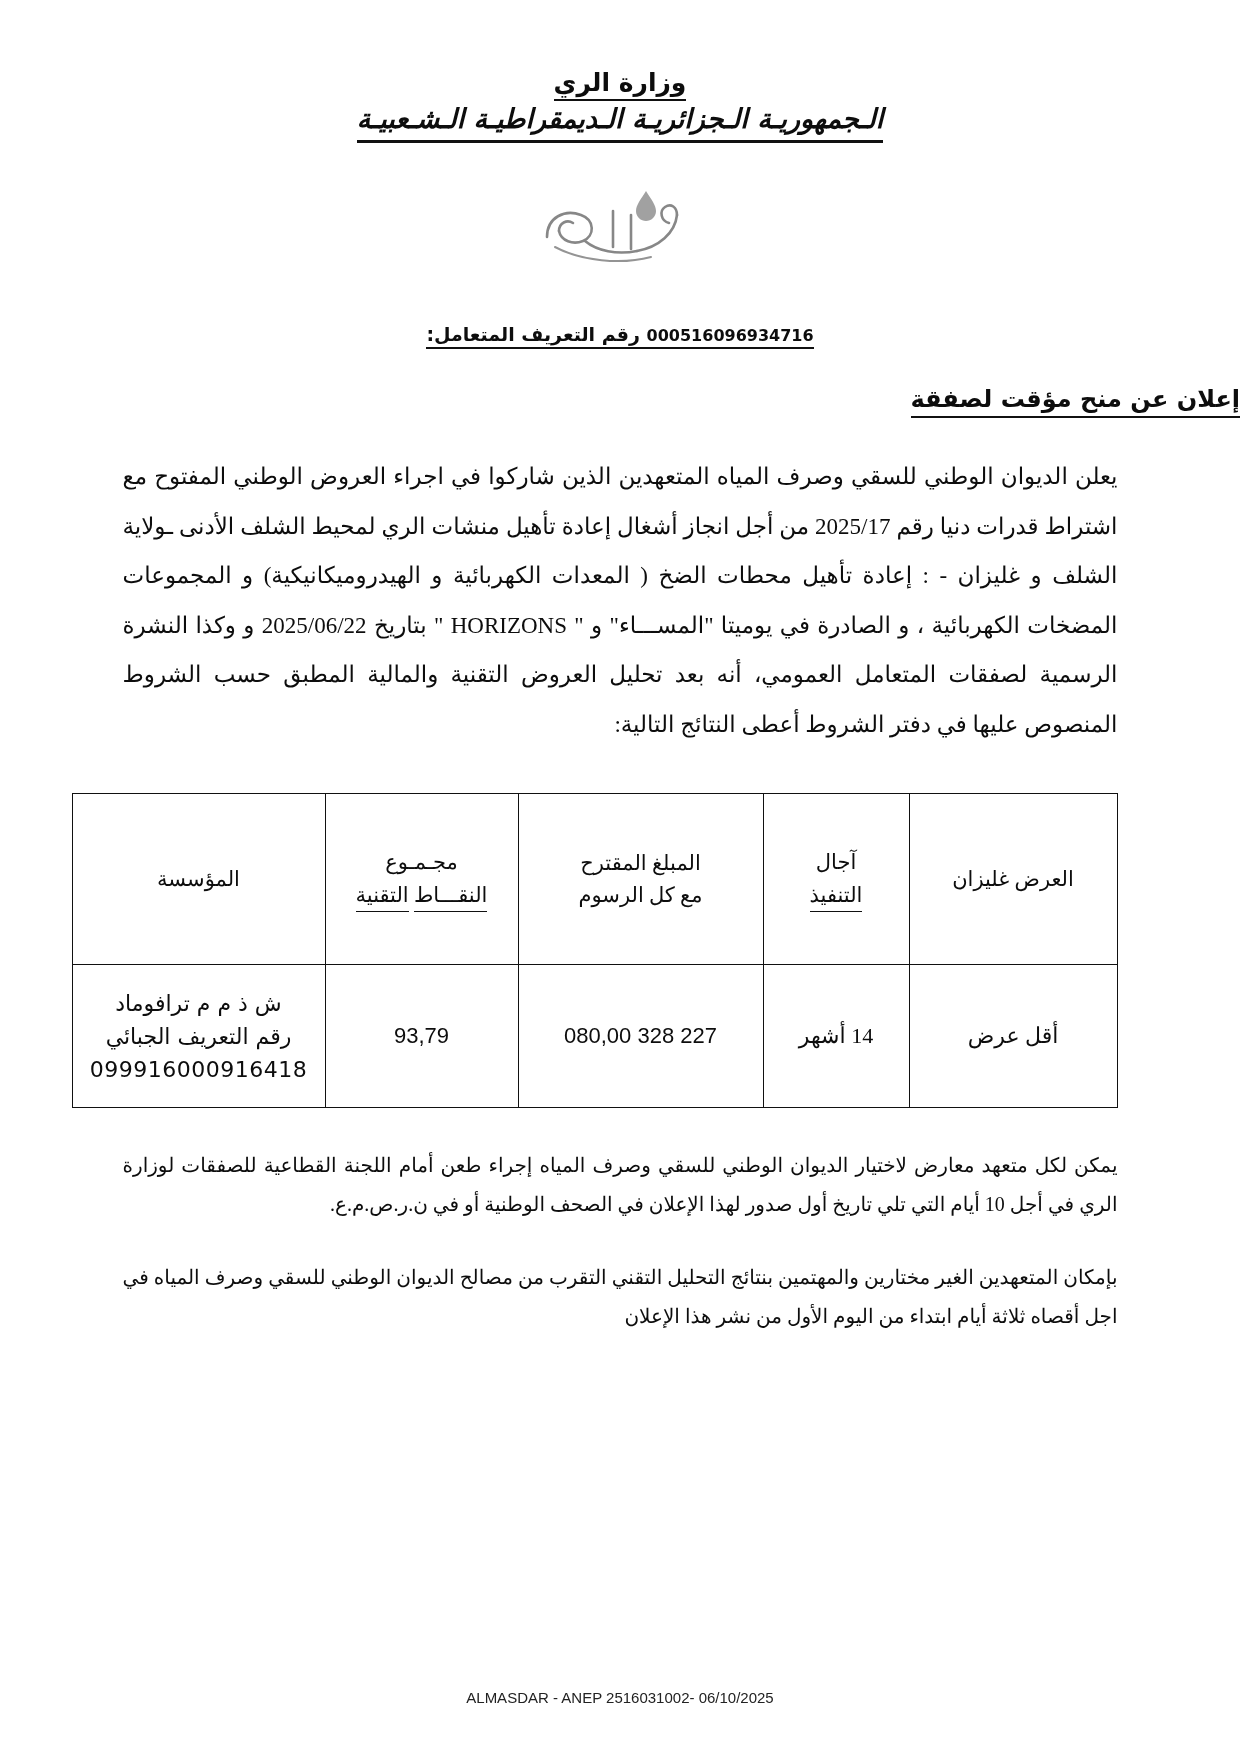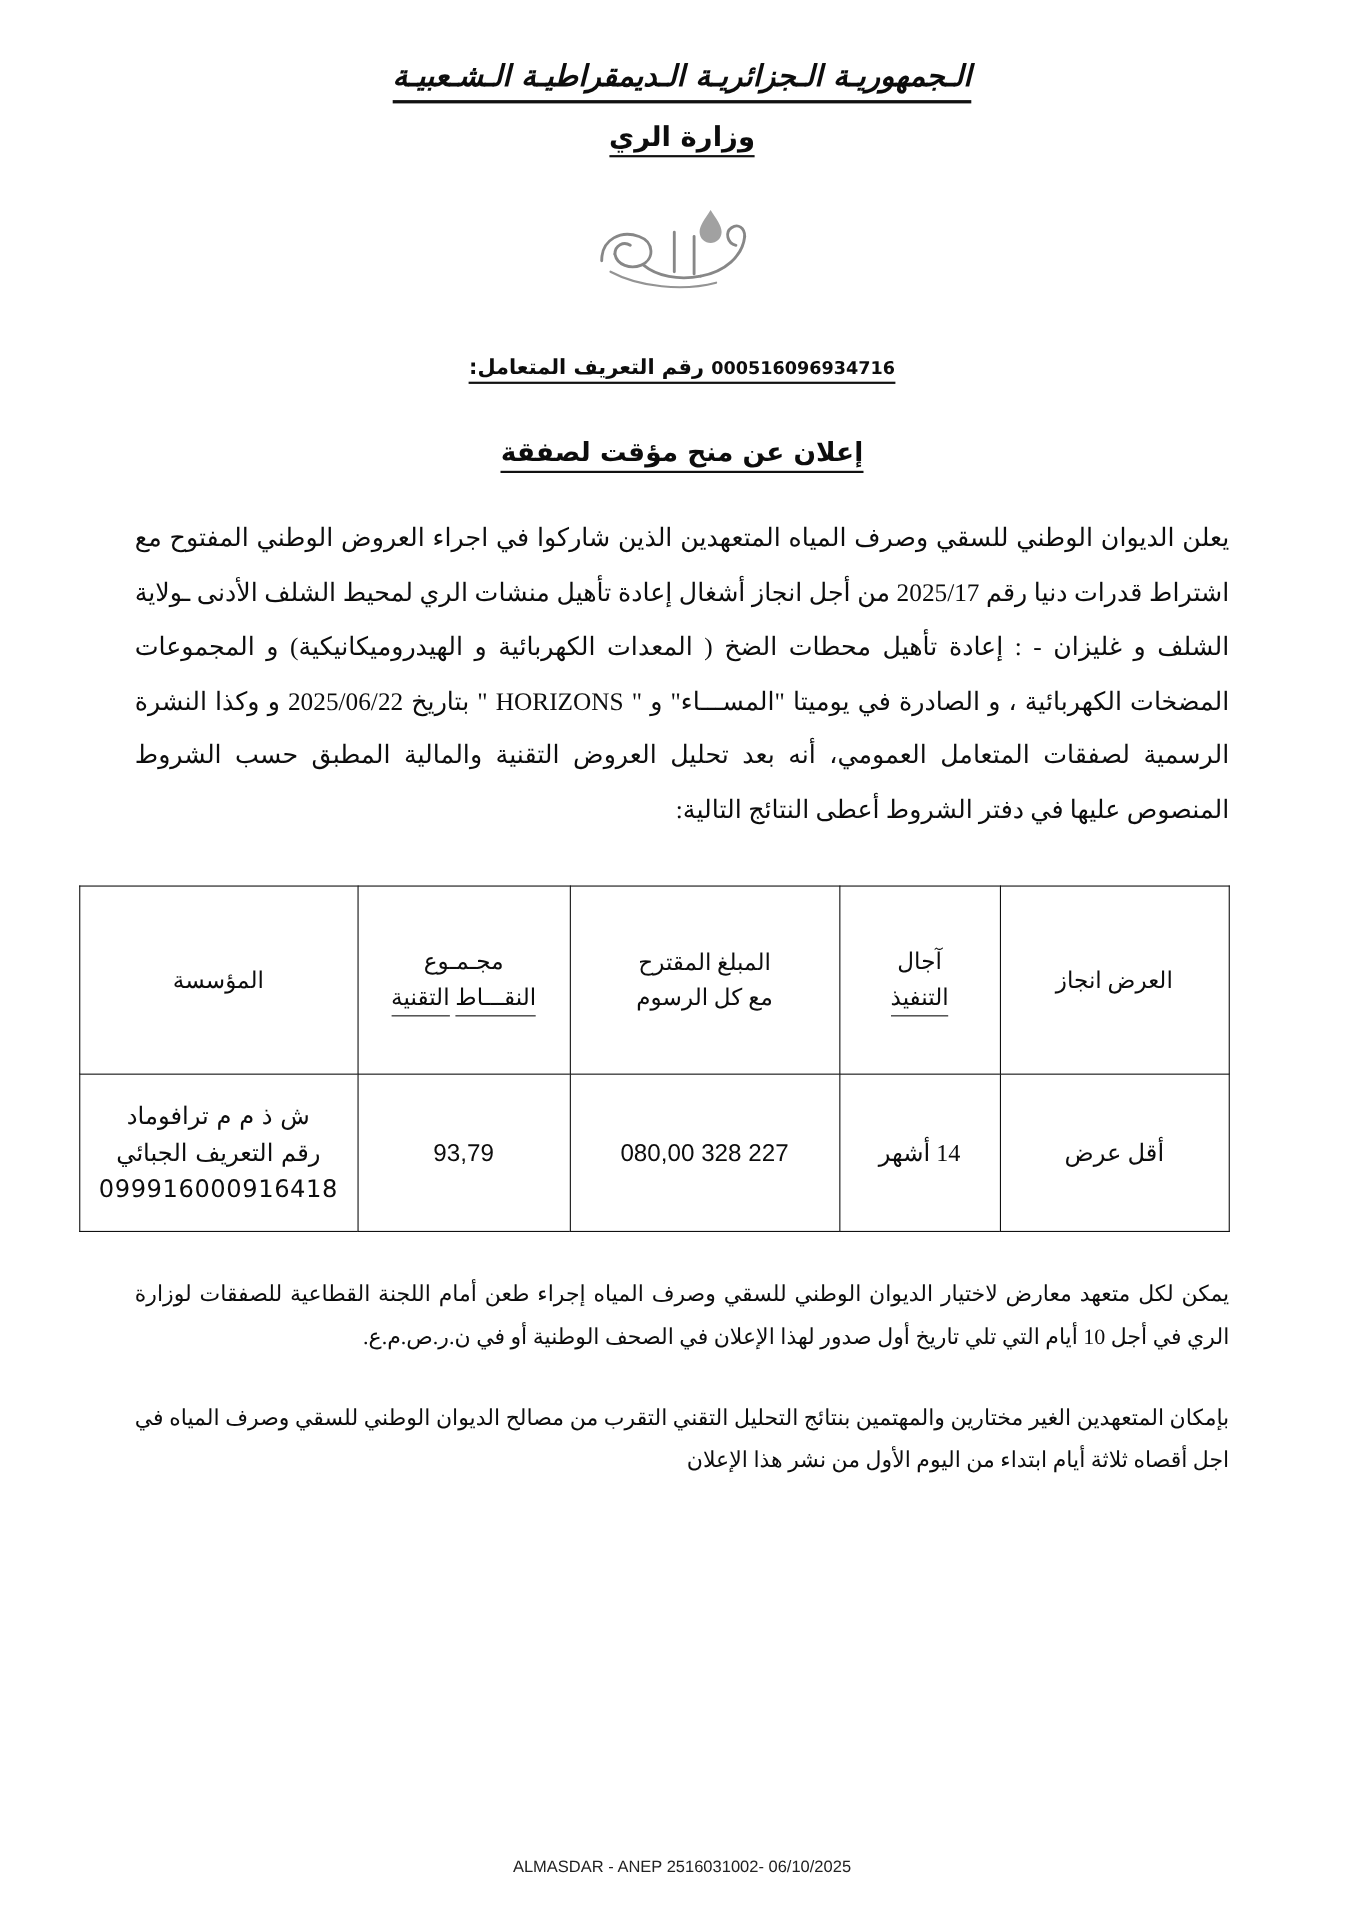--- a/index.html
+++ b/index.html
@@ -72,22 +72,22 @@
   .tax-id-line .inner {
     display: inline-block;
     border-bottom: 2px solid #111;
     padding-bottom: 2px;
   }
   .tax-num {
     font-size: 16px;
     letter-spacing: .5px;
   }
   .doc-title {
-    text-align: center;
-    margin-top: 48px;
+    text-align: right;
+    margin-top: 36px;
   }
   .doc-title span {
     font-family: "DejaVu Sans", "Liberation Sans", sans-serif;
     font-size: 24px;
     font-weight: bold;
     display: inline-block;
     border-bottom: 2px solid #111;
     padding-bottom: 3px;
     letter-spacing: 1px;
   }
@@ -178,24 +178,24 @@
     margin-top: 40px;
   }
 </style>
 </head>
 <body>
 
 <div class="page">
 
   <div class="header">
     <div>
-      <span class="hdr-line1">الـجمهوريـة الـجزائريـة الـديمقراطيـة الـشـعبيـة</span>
+      <span class="hdr-line2">وزارة الري</span>
     </div>
     <div>
-      <span class="hdr-line2">وزارة الري</span>
+      <span class="hdr-line1">الـجمهوريـة الـجزائريـة الـديمقراطيـة الـشـعبيـة</span>
     </div>
   </div>
 
   <div class="logo-wrap">
     <span class="logo">
       <svg width="190" height="100" viewBox="0 0 190 100" xmlns="http://www.w3.org/2000/svg">
         <g fill="none" stroke="#5a5a5a" stroke-width="2.6" stroke-linecap="round">
           <path d="M22 56 C22 36, 40 28, 56 34 C70 39, 70 55, 58 60 C48 64, 36 60, 34 50"></path>
           <path d="M34 50 C34 42, 42 38, 48 42"></path>
           <path d="M60 60 C72 70, 92 74, 112 70"></path>
@@ -224,21 +224,21 @@
   </div>
 
   <div class="body-area">
 
     <p class="para-main">يعلن الديوان الوطني للسقي وصرف المياه المتعهدين الذين شاركوا في اجراء العروض الوطني المفتوح مع اشتراط قدرات دنيا رقم 2025/17 من أجل انجاز أشغال إعادة تأهيل منشات الري لمحيط الشلف الأدنى  ـولاية الشلف و غليزان - : إعادة تأهيل محطات الضخ ( المعدات الكهربائية و الهيدروميكانيكية) و المجموعات المضخات الكهربائية ، و الصادرة في يوميتا "المســـاء" و " HORIZONS " بتاريخ 2025/06/22 و وكذا النشرة الرسمية لصفقات المتعامل العمومي، أنه بعد تحليل العروض التقنية والمالية المطبق حسب الشروط المنصوص عليها في دفتر الشروط أعطى النتائج التالية:</p>
 
     <table class="results-table">
       <thead>
         <tr>
           <th class="col-offer">
-            <span>العرض انجاز</span>
+            <span>العرض غليزان</span>
           </th>
           <th class="col-deadline">
             <div>آجال</div>
             <div class="th-underline">التنفيذ</div>
           </th>
           <th class="col-amount">
             <div>المبلغ المقترح</div>
             <div>مع كل الرسوم</div>
           </th>
           <th class="col-points">

